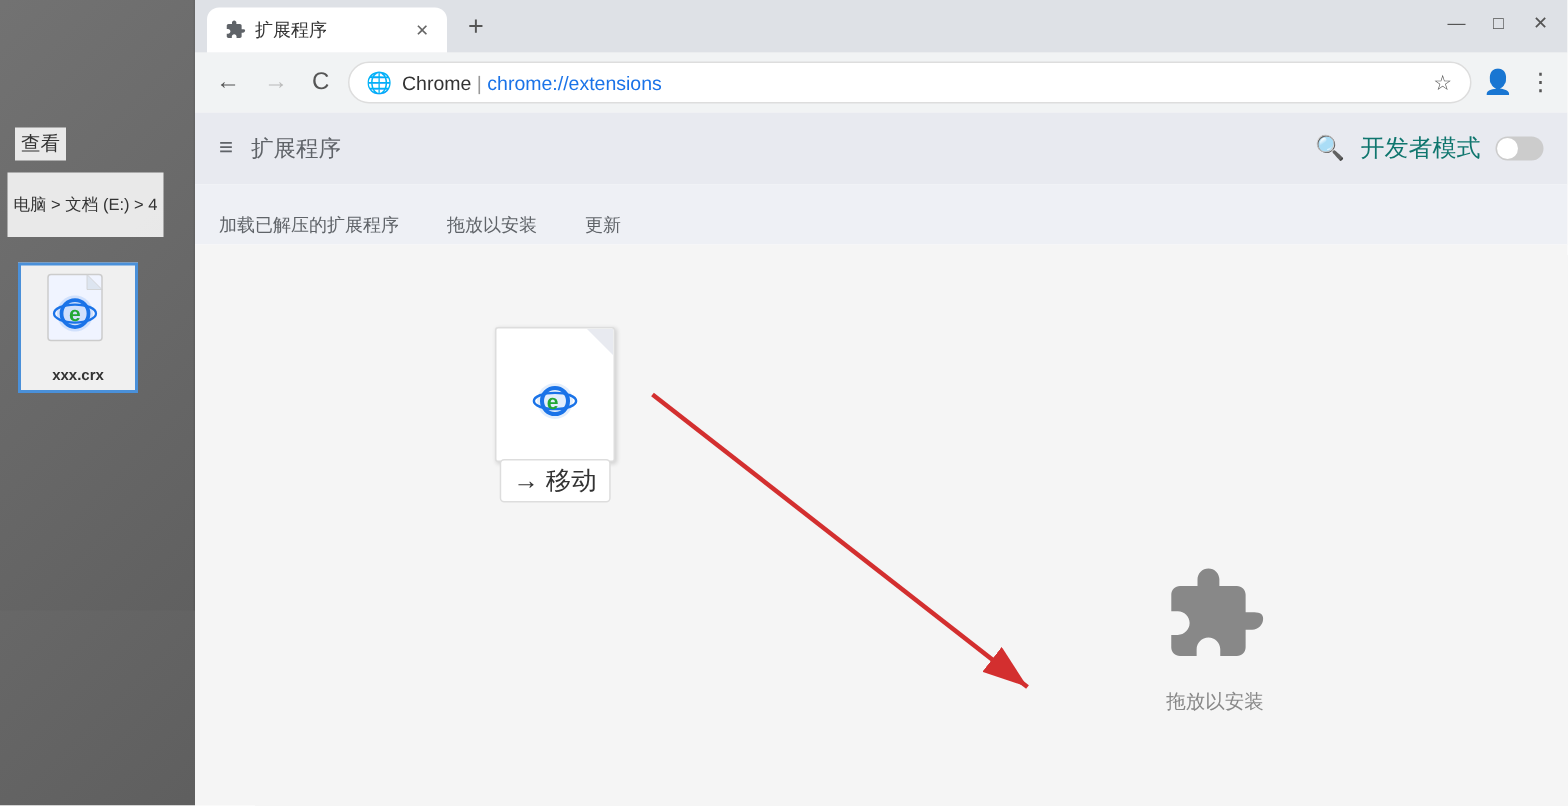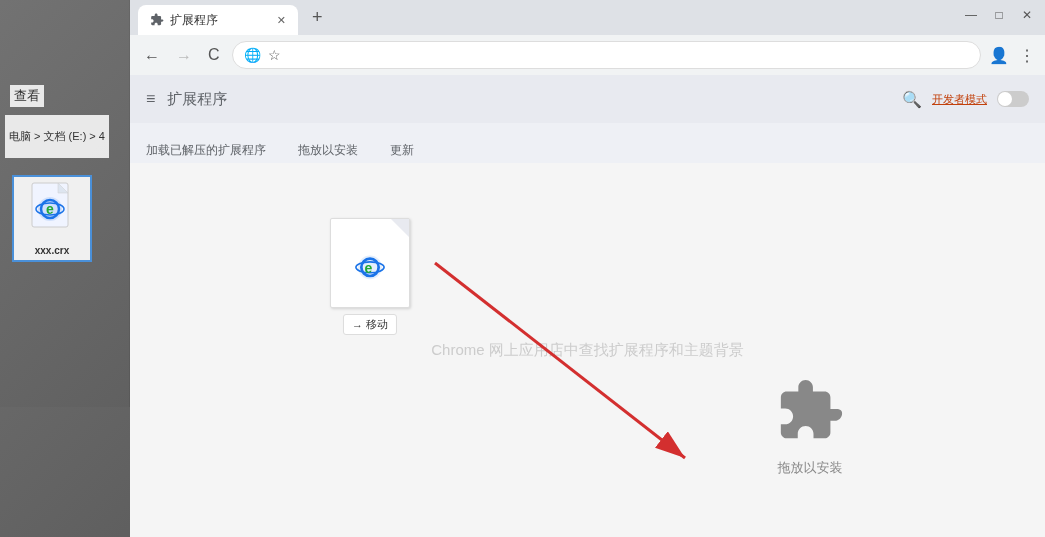--- a/index.html
+++ b/index.html
@@ -241,23 +241,22 @@
       gap: 10px;
     }
 
     .search-icon-ext {
       color: #5f6368;
       font-size: 16px;
       cursor: pointer;
     }
 
     .dev-mode-label {
-      font-size: 11px;
-      color: #c2410c;
-      text-decoration: underline;
+      font-size: 16px;
+      color: #0f766e;
     }
 
     .toggle-switch {
       width: 32px;
       height: 16px;
       background: #ccc;
       border-radius: 8px;
       position: relative;
       cursor: pointer;
     }
@@ -347,21 +346,21 @@
 
     .move-label {
       position: absolute;
       bottom: -28px;
       left: 50%;
       transform: translateX(-50%);
       background: #fff;
       border: 1px solid #ddd;
       border-radius: 3px;
       padding: 2px 8px;
-      font-size: 11px;
+      font-size: 17px;
       color: #333;
       white-space: nowrap;
     }
 
     
     .drop-target {
       position: absolute;
       bottom: 60px;
       right: 200px;
       text-align: center;
@@ -443,20 +442,25 @@
       <span class="win-btn">✕</span>
     </div>
   </div>
 
   <div class="address-bar">
     <span class="nav-btn">←</span>
     <span class="nav-btn disabled">→</span>
     <span class="nav-btn">C</span>
     <div class="url-bar">
       <span class="url-bar-globe">🌐</span>
+      <span class="url-text">
+        <span style="font-weight:500;color:#333;">Chrome</span>
+        <span style="color:#999;"> | </span>
+        <span style="color:#1a73e8;">chrome://extensions</span>
+      </span>
       <span class="url-star">☆</span>
     </div>
     <div class="address-bar-right">
       <span>👤</span>
       <span>⋮</span>
     </div>
   </div>
 
   <div class="ext-header">
     <span class="hamburger">≡</span>
@@ -471,23 +475,20 @@
   </div>
 
   <div class="ext-toolbar">
     <span class="toolbar-btn">加载已解压的扩展程序</span>
     <span class="toolbar-btn">拖放以安装</span>
     <span class="toolbar-btn">更新</span>
   </div>
 
   <div class="main-content">
 
-    <div class="watermark">
-      <span>Chrome 网上应用店中查找扩展程序和主题背景</span>
-    </div>
 
     <div class="dragged-file">
       <div class="dragged-file-card">
         <svg width="52" height="52" viewBox="0 0 48 48" xmlns="http://www.w3.org/2000/svg">
           <circle cx="24" cy="28" r="11" fill="#1a73e8" opacity="0.12"></circle>
           <circle cx="24" cy="28" r="8" fill="none" stroke="#1a73e8" stroke-width="2.5"></circle>
           <ellipse cx="24" cy="28" rx="13" ry="5" fill="none" stroke="#1a73e8" stroke-width="1.5"></ellipse>
           <text x="19" y="33" font-size="13" font-weight="bold" fill="#22a835" font-family="Arial">e</text>
         </svg>
         <div class="move-label">→ 移动</div>

